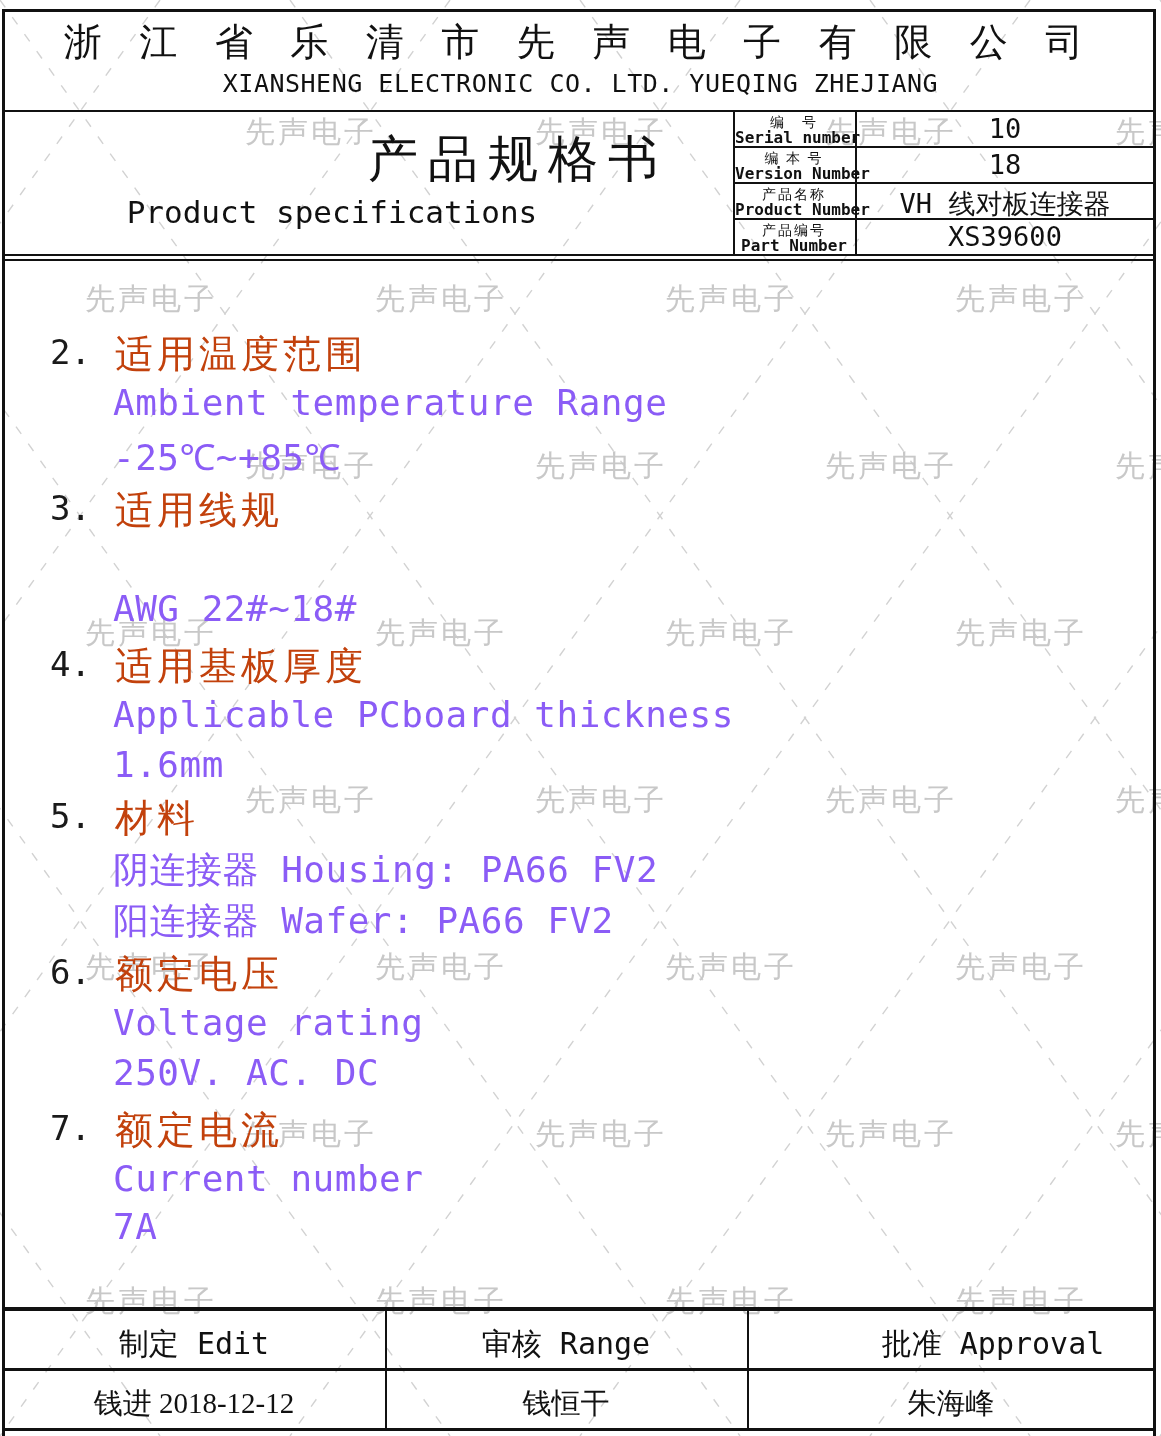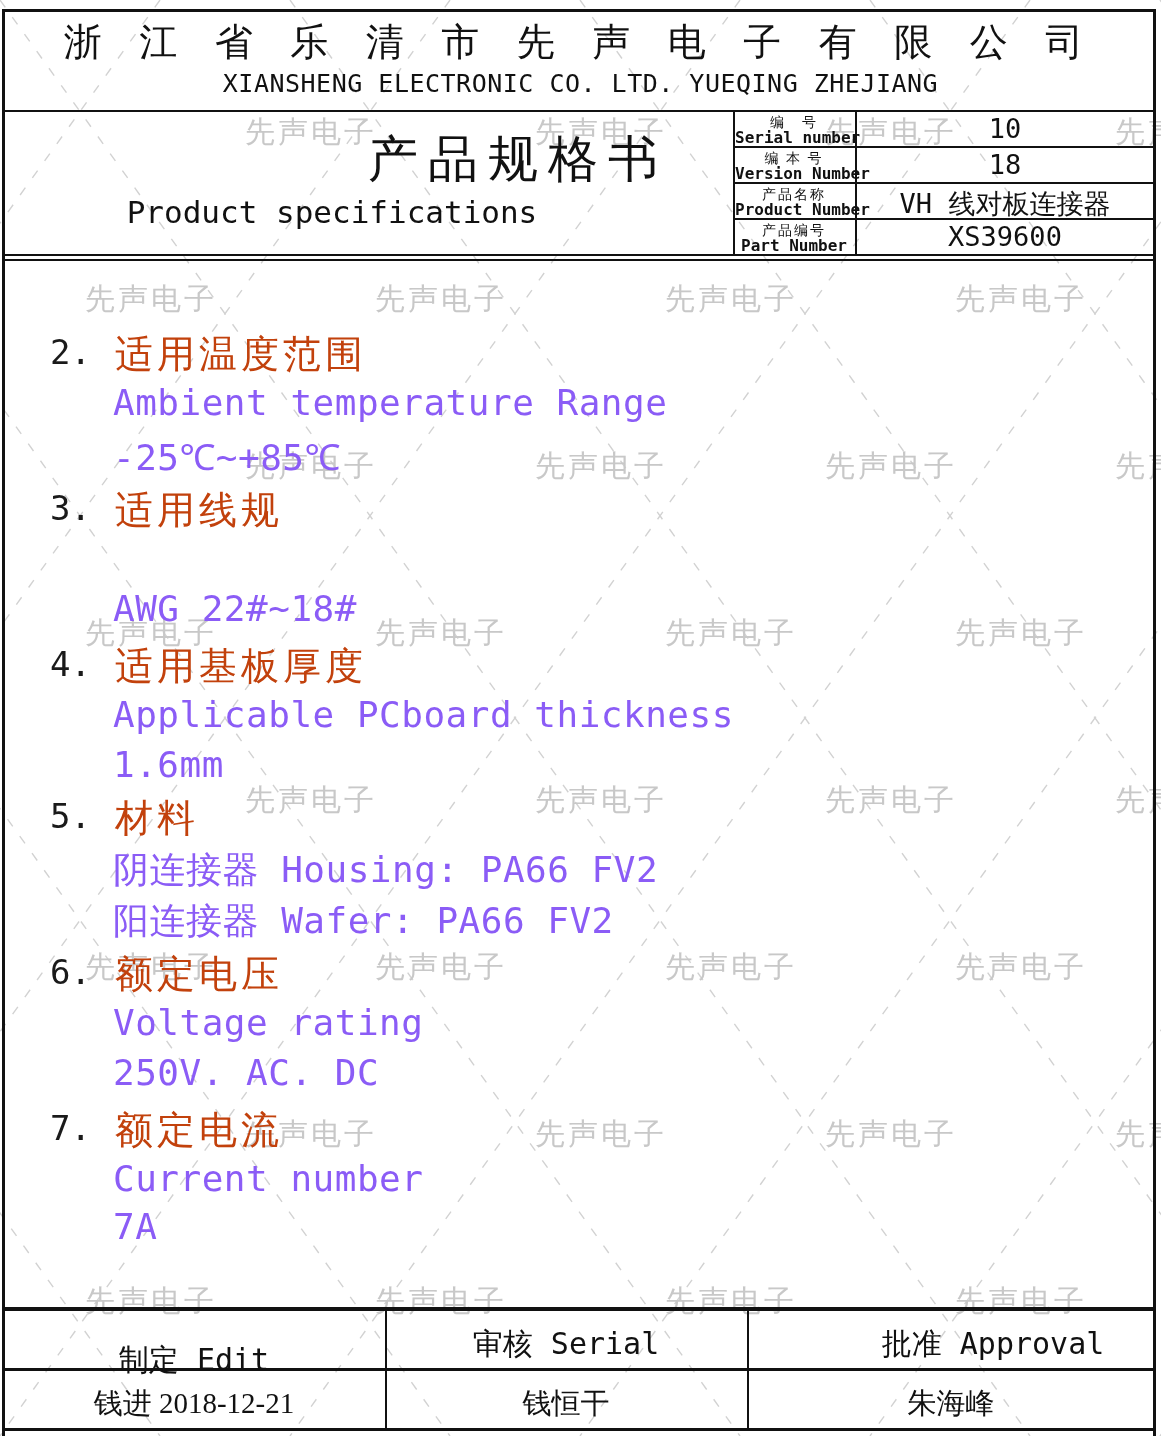--- a/index.html
+++ b/index.html
@@ -218,22 +218,22 @@
     <div class="sec-title" style="top:1105px;">额定电流</div>
     <div class="sec-line" style="top:1158px;">Current number</div>
     <div class="sec-line" style="top:1206px;">7A</div>
 
     <div class="hline thick" style="left:2px;top:1307px;width:1154px;"></div>
     <div class="vline" style="left:385px;top:1311px;height:120px;"></div>
     <div class="vline" style="left:747px;top:1311px;height:120px;"></div>
     <div class="hline" style="left:2px;top:1368px;width:1154px;height:3px;"></div>
     <div class="hline" style="left:2px;top:1428px;width:1154px;height:3px;"></div>
 
-    <div class="ft-role" style="left:5px;  top:1324px;width:378px;margin-top:16px;">制定  Edit</div>
-    <div class="ft-role" style="left:387px;top:1324px;width:358px;">审核  Serial</div>
+    <div class="ft-role" style="left:5px;  top:1324px;width:378px;">制定  Edit</div>
+    <div class="ft-role" style="left:387px;top:1324px;width:358px;">审核  Range</div>
     <div class="ft-role" style="left:749px;top:1324px;width:488px;">批准  Approval</div>
 
-    <div class="ft-name" style="left:5px;  top:1384px;width:378px;">钱进 2018-12-21</div>
+    <div class="ft-name" style="left:5px;  top:1384px;width:378px;">钱进 2018-12-12</div>
     <div class="ft-name" style="left:387px;top:1384px;width:358px;">钱恒干</div>
     <div class="ft-name" style="left:749px;top:1384px;width:404px;">朱海峰</div>
 
   </div>
 </div>
 
 </body></html>

